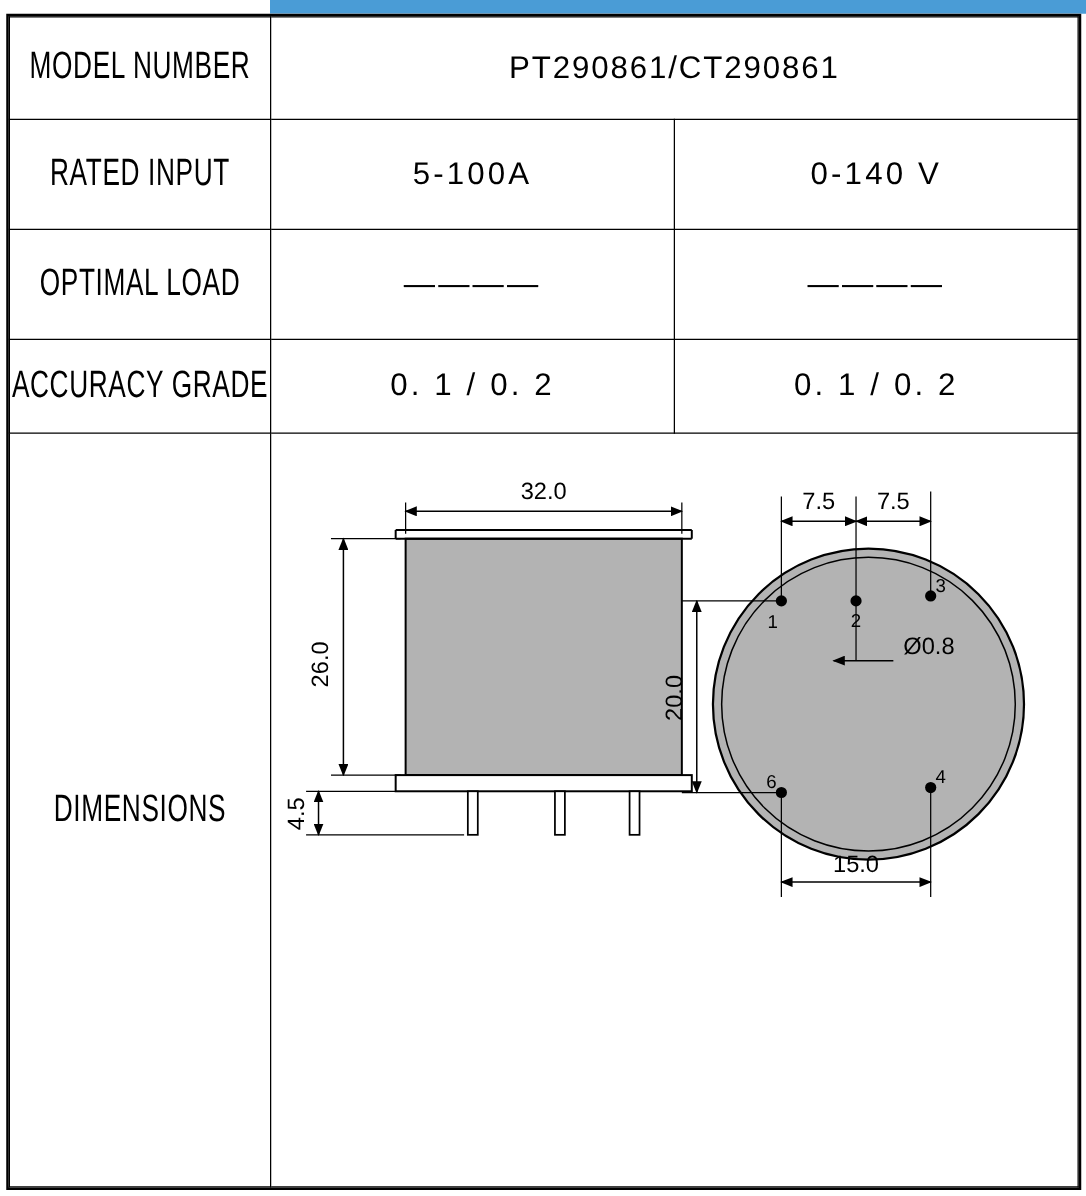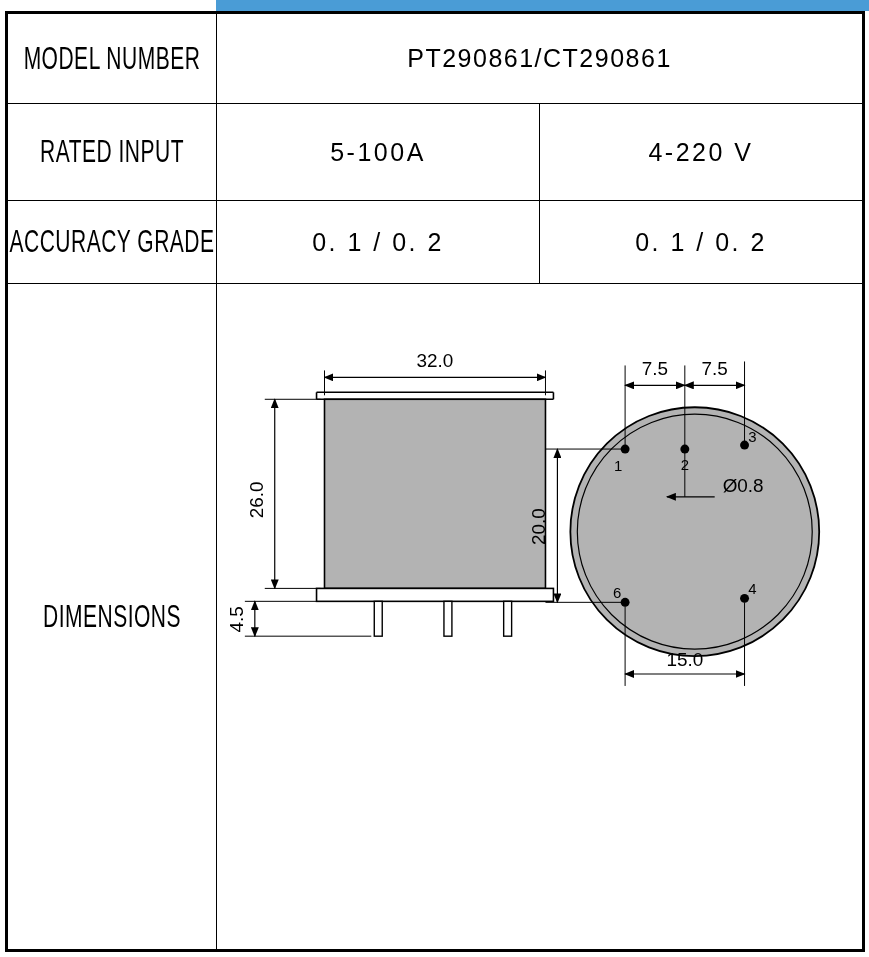--- a/index.html
+++ b/index.html
@@ -104,24 +104,31 @@
           <span>MODEL NUMBER</span>
         </td>
         <td class="value" colspan="2">PT290861/CT290861</td>
       </tr>
 
       <tr class="r-input">
         <td class="label">
           <span>RATED INPUT</span>
         </td>
         <td class="value">5-100A</td>
-        <td class="value">4-220 V</td>
-      </tr>
-
-
+        <td class="value">0-140 V</td>
+      </tr>
+
+
+      <tr class="r-load">
+        <td class="label">
+          <span>OPTIMAL LOAD</span>
+        </td>
+        <td class="value">————</td>
+        <td class="value">————</td>
+      </tr>
 
       <tr class="r-accuracy">
         <td class="label">
           <span>ACCURACY GRADE</span>
         </td>
         <td class="value">0. 1 / 0. 2</td>
         <td class="value">0. 1 / 0. 2</td>
       </tr>
 
       <tr class="r-dim">

